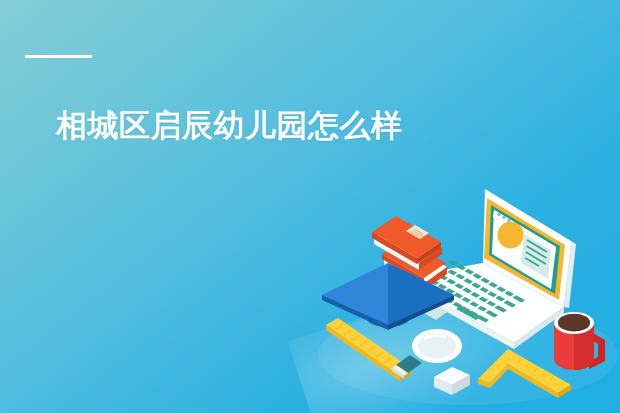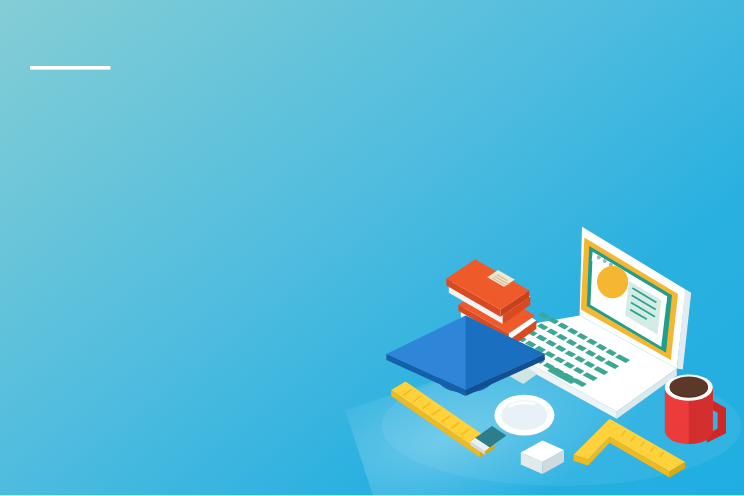--- a/index.html
+++ b/index.html
@@ -69,20 +69,21 @@
 </style>
 </head>
 <body>
 
 <div id="banner">
 
   <div id="sheen"></div>
 
   <div id="accent-rule"></div>
 
+  <h1 id="headline">相城区启辰幼儿园怎么样</h1>
 
   <div id="illustration">
     <svg viewBox="0 0 302 230" xmlns="http://www.w3.org/2000/svg">
 
       <ellipse cx="150" cy="172" rx="150" ry="50" fill="#ffffff" opacity="0.07"></ellipse>
 
       <g>
 
         <path d="M167 6 L253 58 L253 62 L246 124 L165 80 Z" fill="#ffffff"></path>
 

